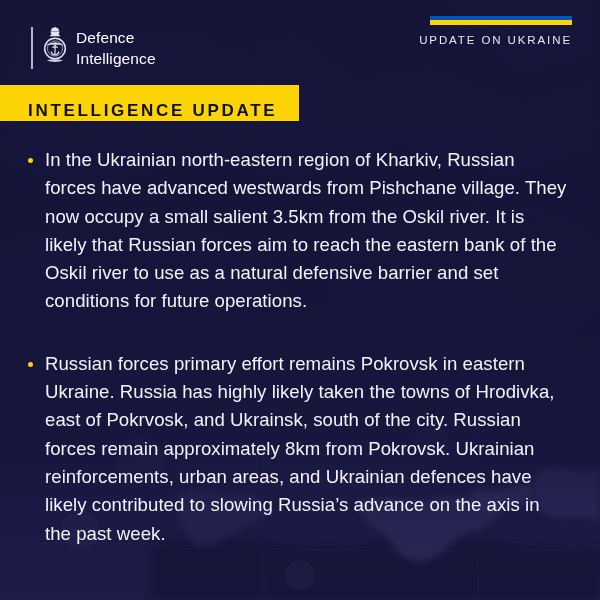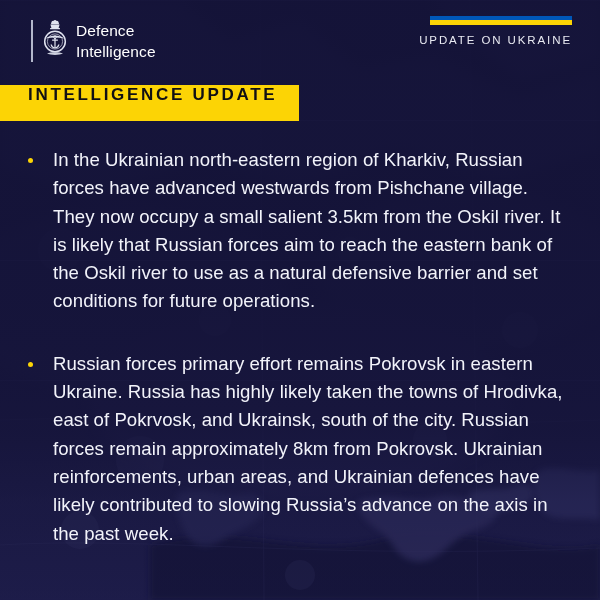--- a/index.html
+++ b/index.html
@@ -58,21 +58,21 @@
   .header {
     position: absolute;
     left: 0; top: 0;
     width: 600px;
     height: 82px;
   }
 
   .brand {
     position: absolute;
     left: 31px;
-    top: 20px;
+    top: 27px;
     display: flex;
     align-items: stretch;
   }
   .brand-rule {
     width: 2px;
     background: #cfd3e6;
     margin-right: 9px;
     height: 42px;
     opacity: 0.85;
   }
@@ -123,21 +123,21 @@
   }
 
   
   .banner {
     position: absolute;
     left: 0;
     top: 85px;
     height: 36px;
     background: #fcd405;
     display: flex;
-    padding: 0 22px 0 28px;
+    padding: 16px 22px 0 28px;
     box-sizing: border-box;
   }
   .banner-text {
     color: #111014;
     font-size: 17px;
     font-weight: bold;
     letter-spacing: 2.7px;
     white-space: nowrap;
   }
 
@@ -145,21 +145,20 @@
   .content {
     position: absolute;
     left: 28px;
     top: 146px;
     width: 540px;
   }
   .bullet-row {
     display: flex;
     align-items: flex-start;
     margin-bottom: 34px;
-    gap: 8px;
   }
   .bullet-dot {
     flex: 0 0 auto;
     width: 5px;
     height: 5px;
     border-radius: 50%;
     background: #fcd405;
     margin-top: 12px;
     margin-right: 12px;
   }

